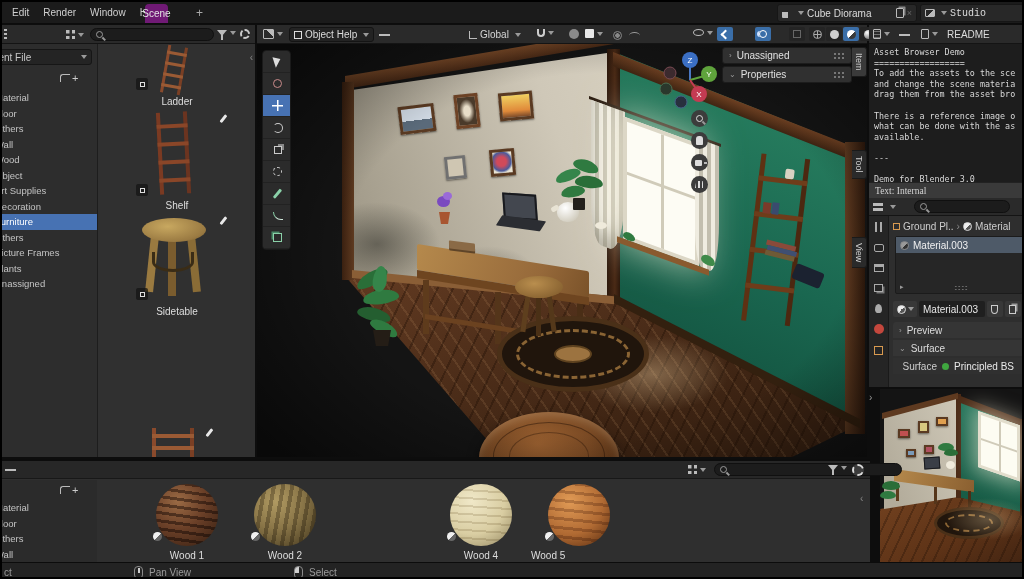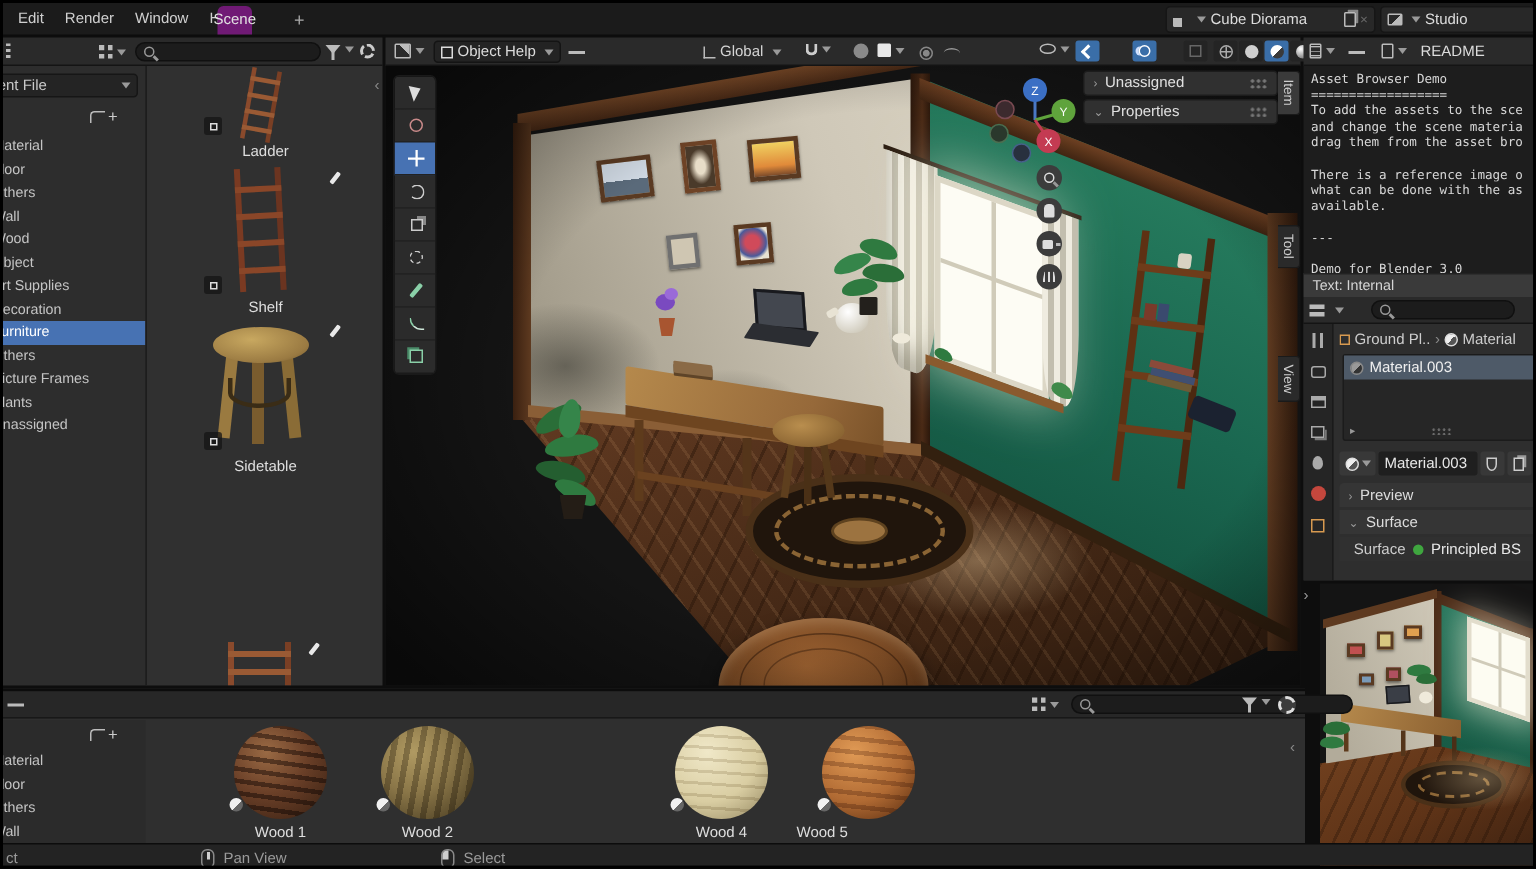--- a/index.html
+++ b/index.html
@@ -68,21 +68,21 @@
   </div>
   <span class="a" style="left:194px;top:4px;color:#aaa;font-size:12px;">+</span>
 
   <div class="a f" style="left:775px;top:2px;width:140px;height:18px;background:#282828;border:1px solid #161616;border-radius:3px;padding:0 4px;gap:3px;">
     <span class="a" style="position:static;width:10px;height:9px;background:linear-gradient(#bbb,#bbb) 0 3px/6px 6px no-repeat;border-radius:1px;"></span>
     <span class="chev"></span>
     <span style="color:#dcdcdc;flex:1;">Cube Diorama</span>
     <span style="width:8px;height:10px;border:1px solid #bbb;border-radius:1px;box-shadow:2px -2px 0 -0.5px #888;"></span>
     <span style="color:#666;font-size:9px;">×</span>
   </div>
-  <div class="a f" style="left:918px;top:2px;width:104px;height:18px;background:#282828;border:1px solid #161616;border-radius:3px;padding:0 4px;gap:3px;">
+  <div class="a f" style="left:918px;top:2px;width:104px;height:18px;background:#282828;border:1px solid #161616;border-radius:3px;padding:0 4px;gap:3px;font-family:Liberation Mono, monospace;">
     <span style="width:10px;height:8px;border:1px solid #bbb;border-radius:1px;background:linear-gradient(135deg,transparent 55%,#bbb 55%);"></span>
     <span class="chev"></span>
     <span style="color:#dcdcdc;">Studio</span>
   </div>
 
   <div class="a" style="left:0;top:23px;width:253px;height:19px;background:#2a2a2a;border-bottom:1px solid #141414;">
     <span class="a" style="left:2px;top:4px;width:3px;height:11px;background:repeating-linear-gradient(#bbb 0 2px,transparent 2px 4px);"></span>
     <span class="a f" style="left:64px;top:5px;">
         <span class="grid4"></span>
         <span class="chev"></span>
@@ -482,21 +482,21 @@
     <div class="tline"></div>
     <div class="tline">There is a reference image o</div>
     <div class="tline">what can be done with the as</div>
     <div class="tline">available.</div>
     <div class="tline"></div>
     <div class="tline">---</div>
     <div class="tline"></div>
     <div class="tline">Demo for Blender 3.0</div>
   </div>
   <div class="a f" style="left:867px;top:180px;width:157px;height:16px;background:#3a3a3a;border-top:1px solid #222;padding-left:6px;">
-    <span style="color:#d5d5d5;font-size:9.5px;">Text: Internal</span>
+    <span style="color:#d5d5d5;font-size:9.5px;font-family:Liberation Serif, serif;">Text: Internal</span>
   </div>
 
   <div class="a f" style="left:867px;top:196px;width:157px;height:18px;background:#2a2a2a;border-bottom:1px solid #141414;padding:0 4px;gap:4px;">
     <span style="width:10px;height:10px;background:linear-gradient(#bbb,#bbb) 0 1px/10px 3px no-repeat,linear-gradient(#bbb,#bbb) 0 6px/10px 3px no-repeat;"></span>
     <span class="chev"></span>
     <div class="srch" style="width:96px;margin-left:14px;">
         <span class="mag"></span>
       </div>
   </div>
   <div class="a" style="left:867px;top:214px;width:157px;height:171px;background:#2e2e2e;overflow:hidden;">

